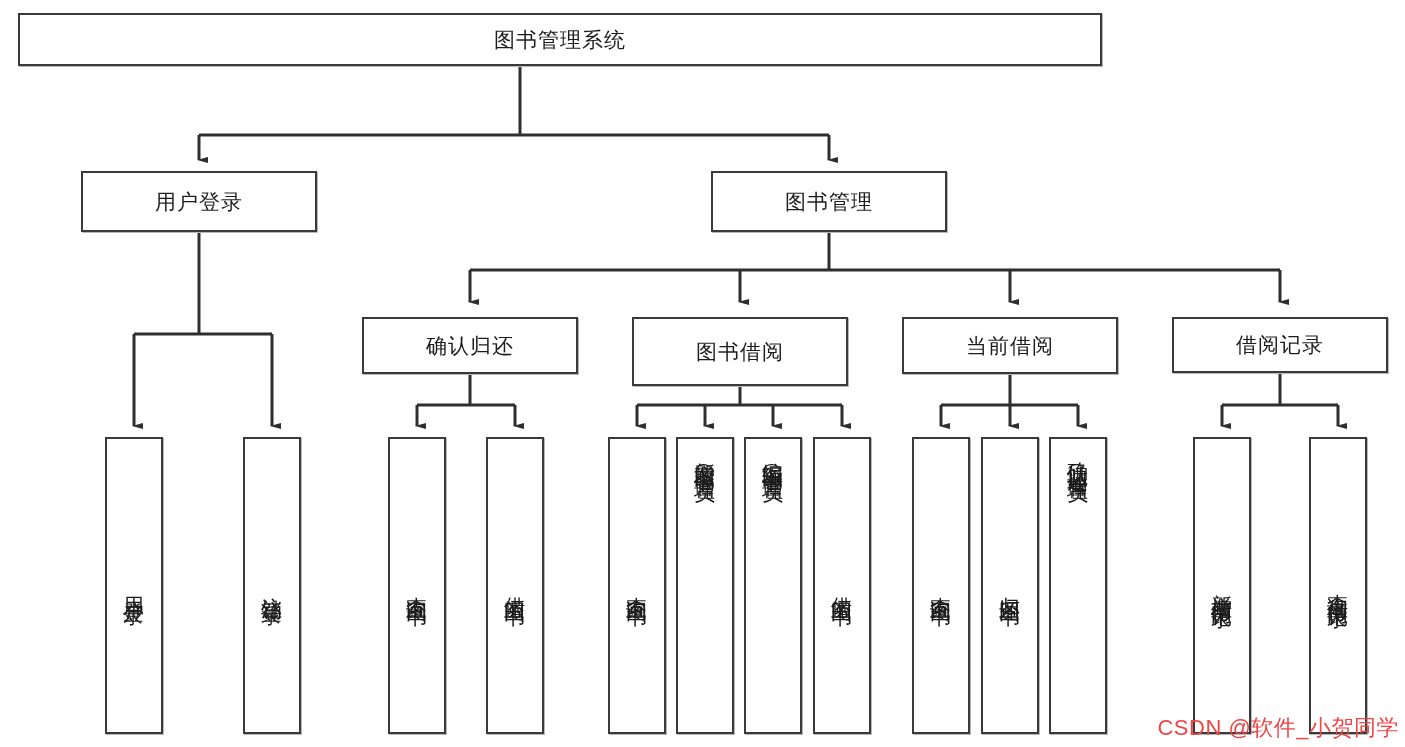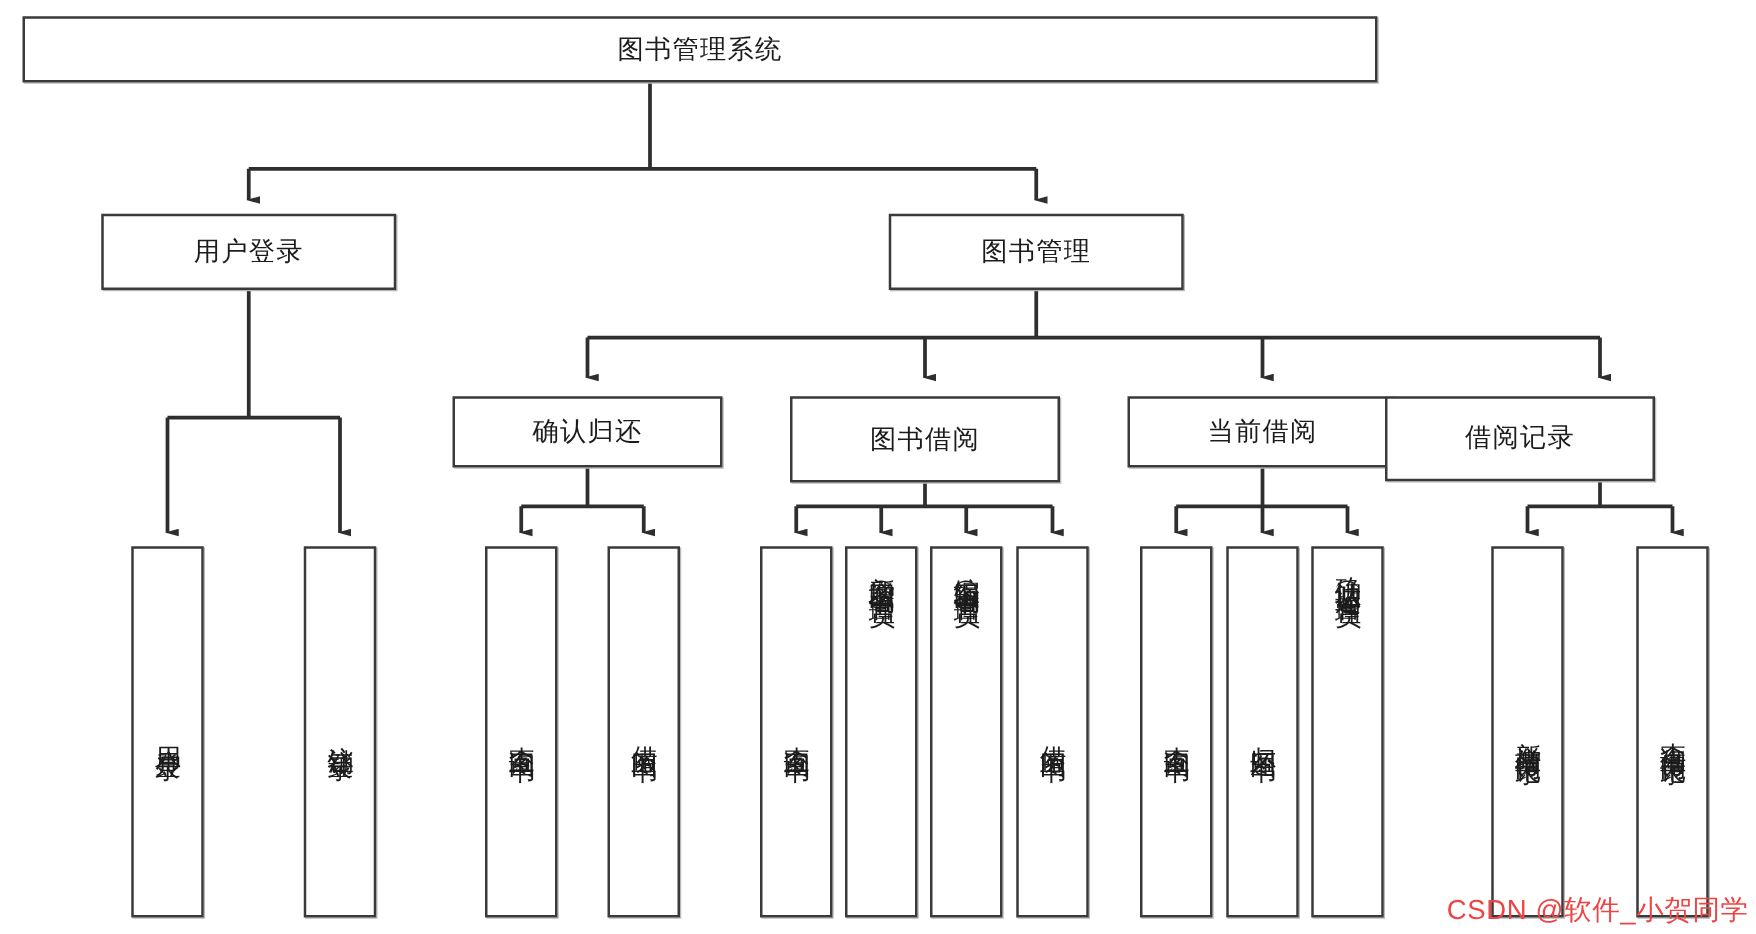--- a/index.html
+++ b/index.html
@@ -132,21 +132,21 @@
 
   <div class="node" style="left:362px;top:317px;width:216px;height:57px;">
     <span class="label">确认归还</span>
   </div>
   <div class="node" style="left:632px;top:317px;width:216px;height:69px;">
     <span class="label">图书借阅</span>
   </div>
   <div class="node" style="left:902px;top:317px;width:216px;height:57px;justify-content:center;">
     <span class="label">当前借阅</span>
   </div>
-  <div class="node" style="left:1108px;top:317px;width:216px;height:68px;">
+  <div class="node" style="left:1172px;top:317px;width:216px;height:56px;">
     <span class="label">借阅记录</span>
   </div>
 
   <div class="node leaf short" style="left:105px;top:437px;width:58px;height:297px;">
     <span class="label">用户登录</span>
   </div>
   <div class="node leaf short" style="left:243px;top:437px;width:58px;height:297px;">
     <span class="label">注销登录</span>
   </div>
 

